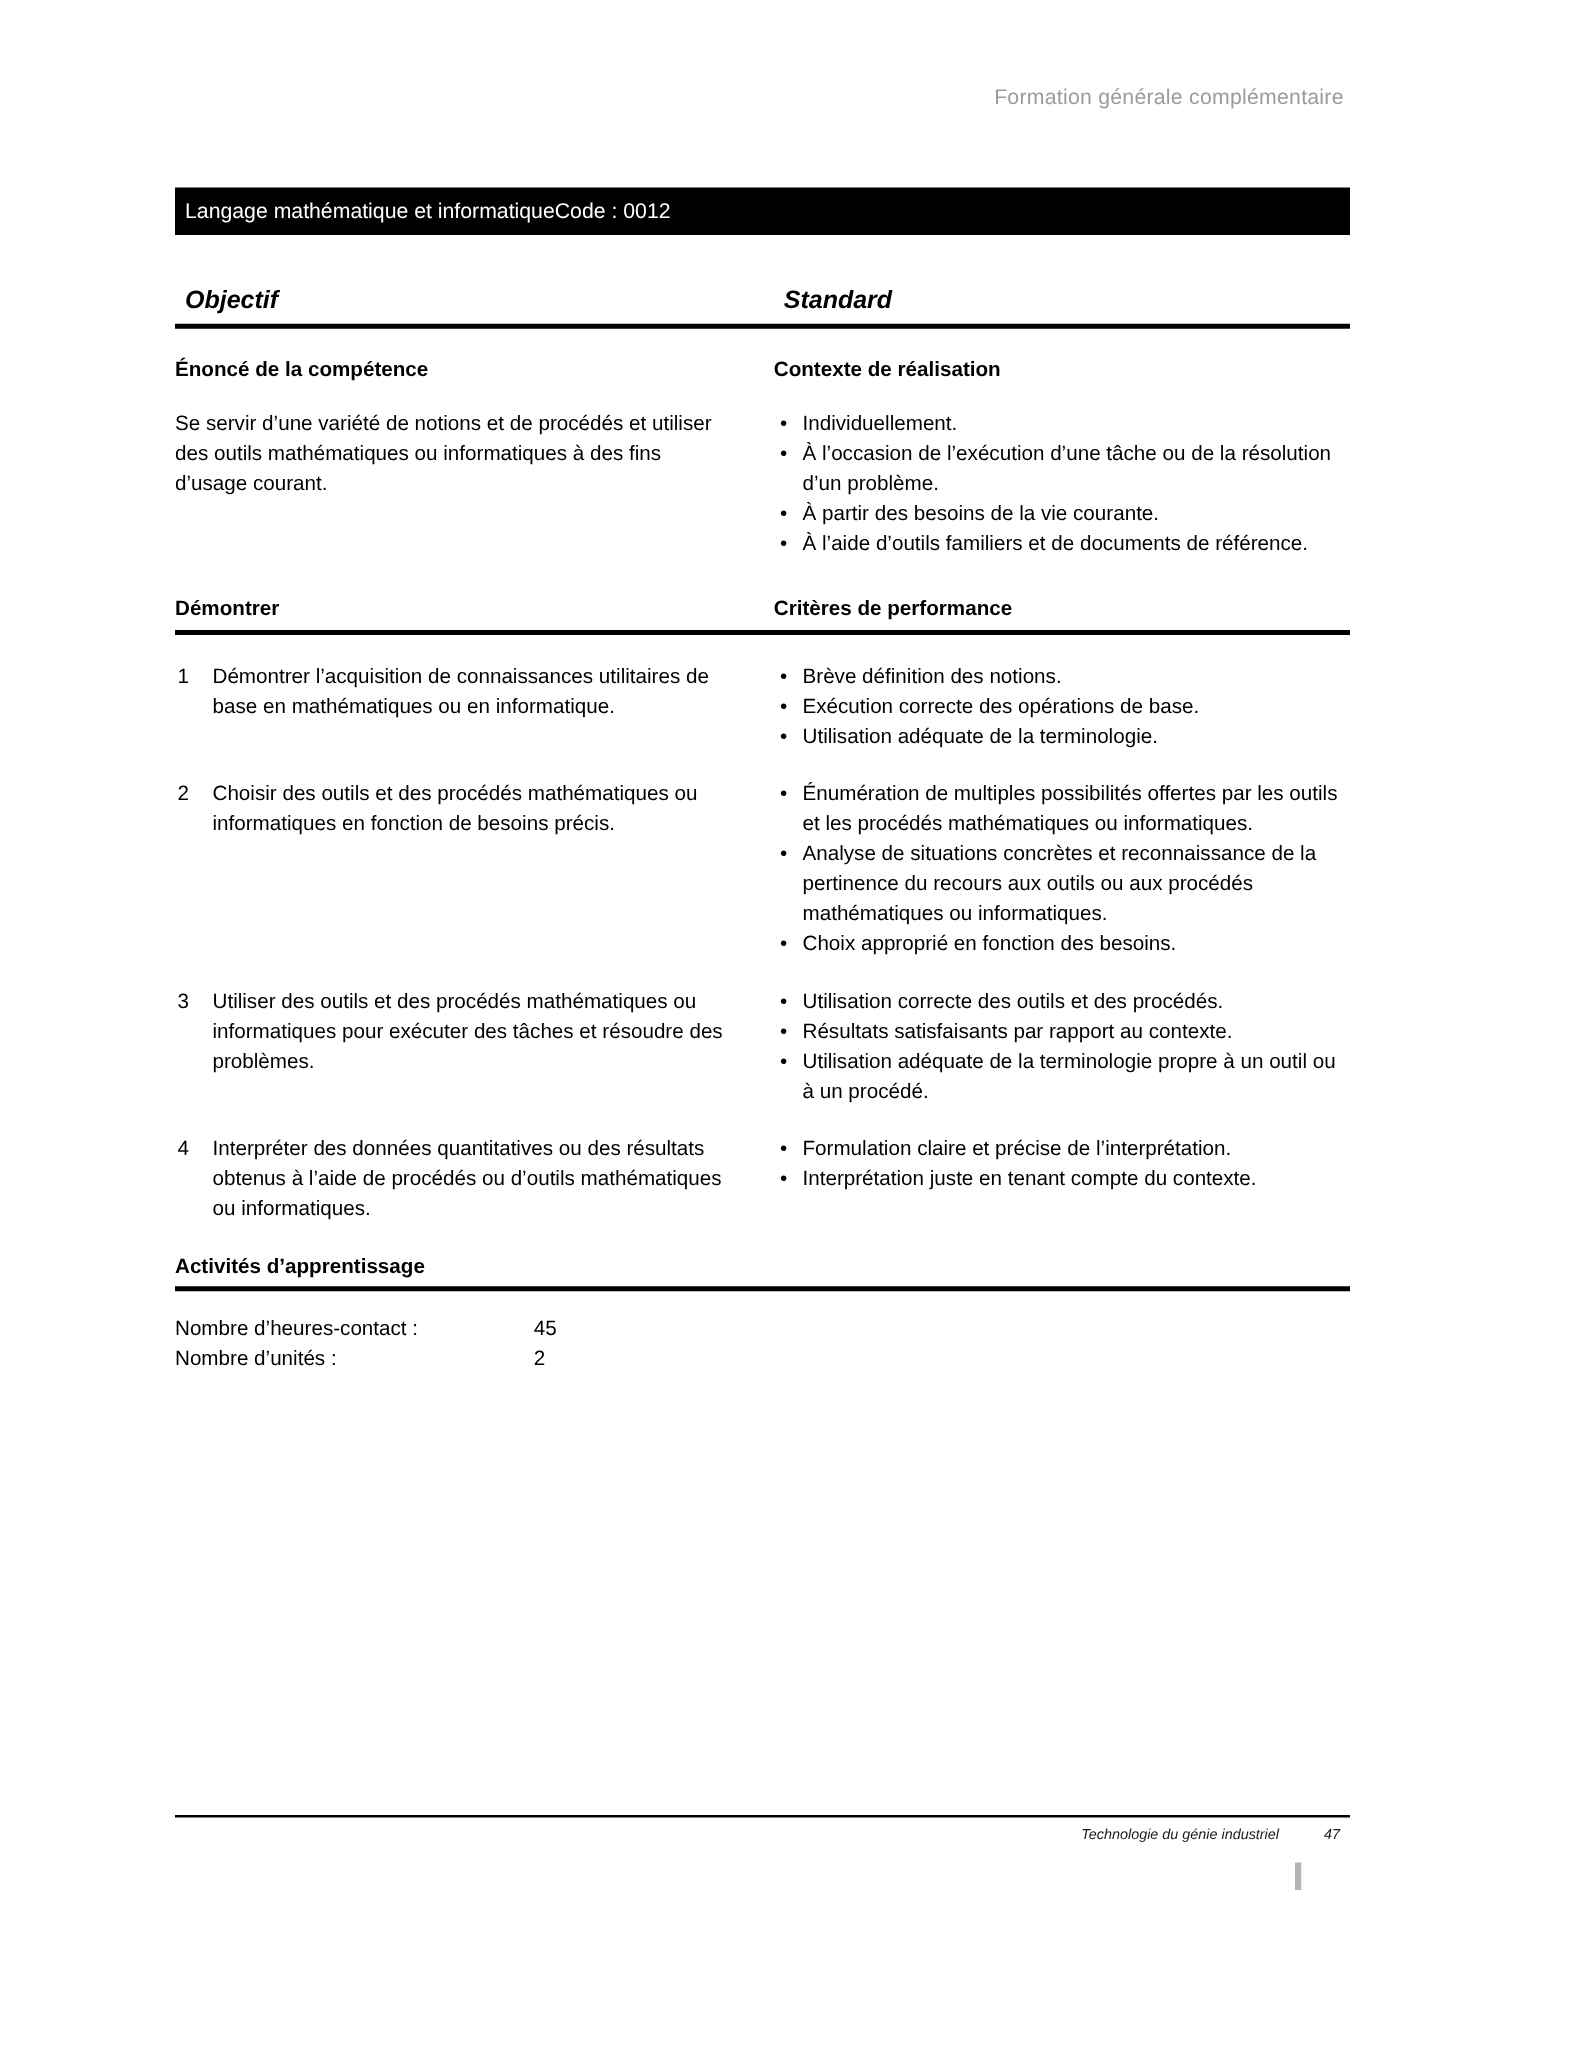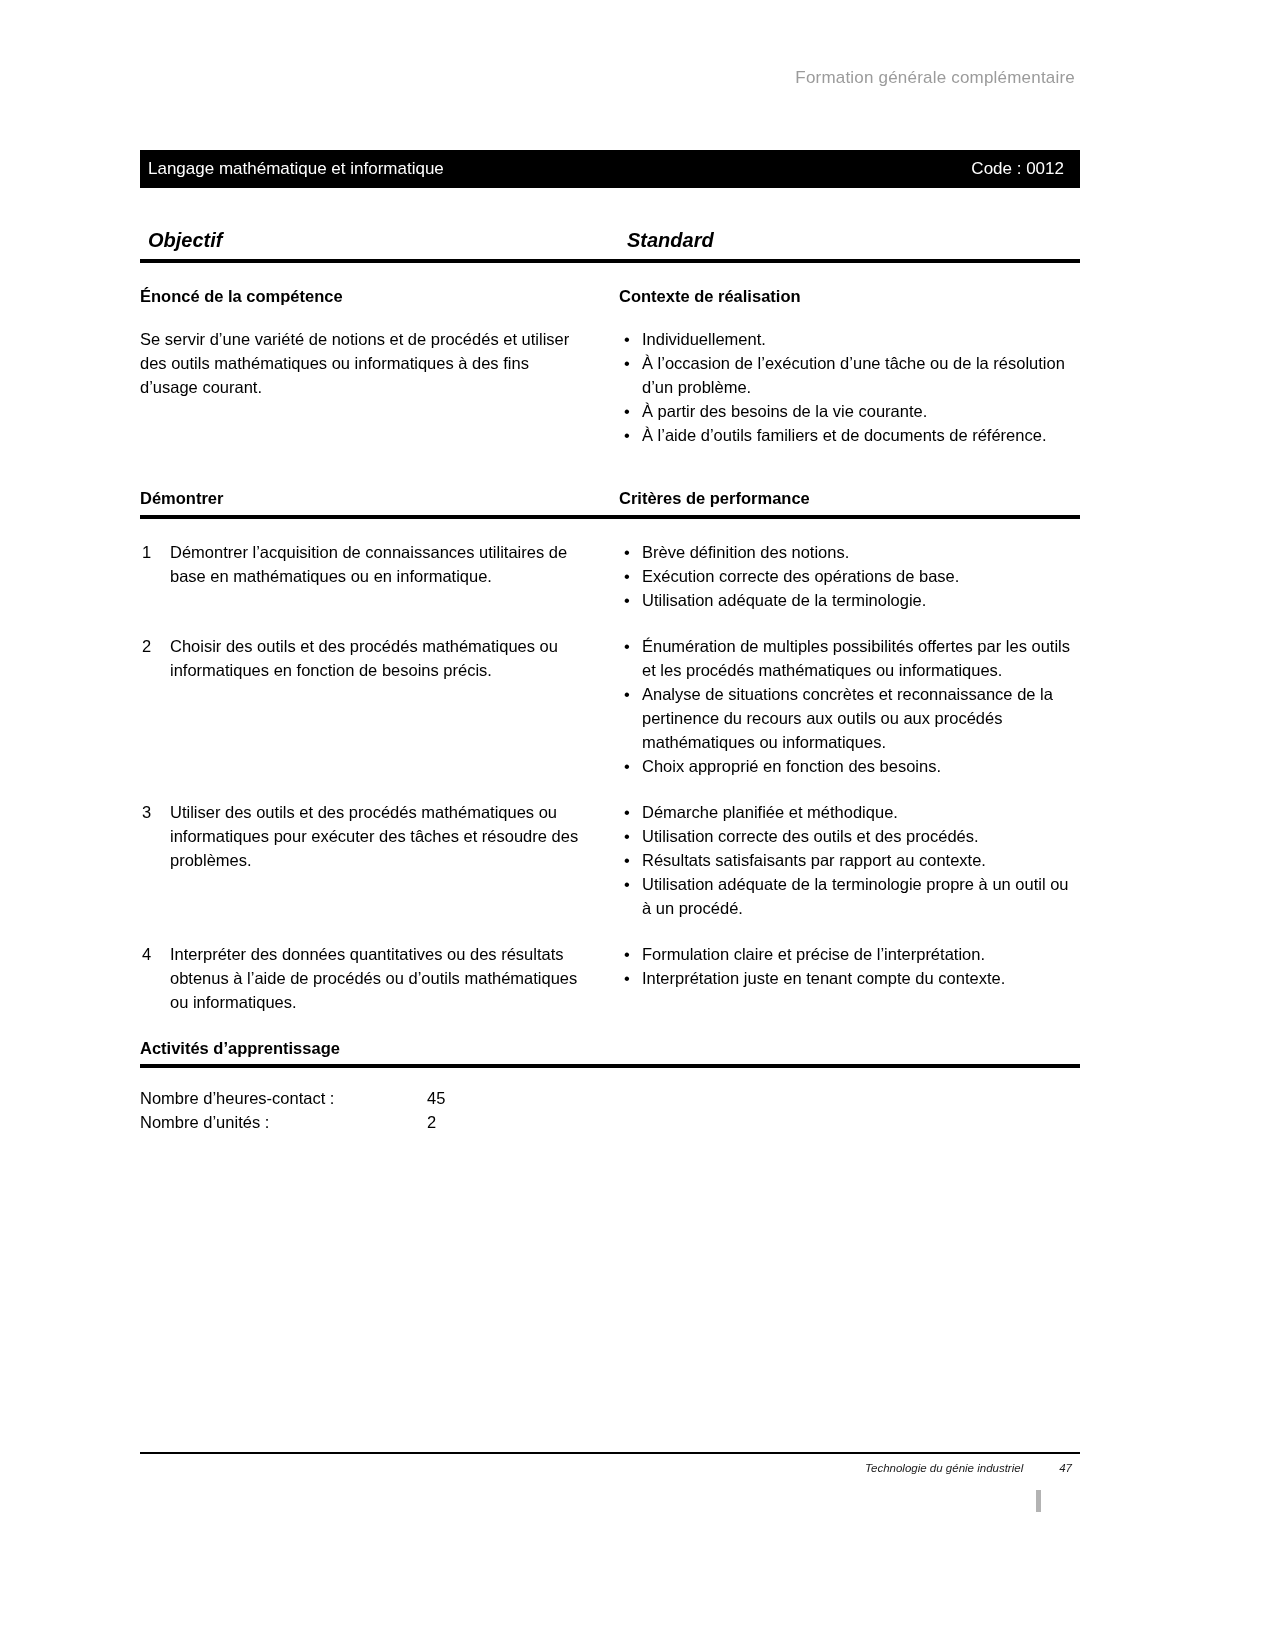--- a/index.html
+++ b/index.html
@@ -29,21 +29,21 @@
       padding-top: 150px;
       font-size: 16.5px;
       line-height: 24px;
     }
     .title-bar {
       background: #000000;
       color: #ffffff;
       height: 38px;
       display: flex;
       align-items: center;
-      justify-content: space-between;
+      justify-content: flex-start;
       padding: 0 16px 0 8px;
       font-size: 17px;
     }
     .obj-std-row {
       display: grid;
       grid-template-columns: 448px 461px;
       column-gap: 31px;
       margin-top: 40px;
       padding-bottom: 7px;
       font-size: 20px;
@@ -54,21 +54,21 @@
     .rule-thick { height: 4px; background: #000000; }
     .two-col {
       display: grid;
       grid-template-columns: 448px 461px;
       column-gap: 31px;
     }
     .sec-heading {
       font-size: 16.5px;
       font-weight: bold;
     }
-    .competence-section { margin-top: 21px; margin-bottom: 39px; }
+    .competence-section { margin-top: 21px; margin-bottom: 28px; }
     .competence-section .body-par { margin-top: 19px; }
     .competence-section .bullets { margin-top: 19px; }
     .table-header-row { padding-bottom: 5px; }
     .bullets { list-style: none; }
     .bullets li { position: relative; padding-left: 23px; }
     .bullets li::before { content: "\2022"; position: absolute; left: 5px; }
     .element-row { margin-top: 21px; margin-bottom: 22px; }
     .elem { position: relative; padding-left: 30px; }
     .elem .num { position: absolute; left: 2px; }
     .activities-section { margin-top: 12px; }
@@ -157,21 +157,20 @@
         <li>Choix approprié en fonction des besoins.</li>
       </ul>
     </div>
 
     <div class="two-col element-row">
       <div class="elem">
         <span class="num">3</span>
         <span>Utiliser des outils et des procédés mathématiques ou informatiques pour exécuter des tâches et résoudre des problèmes.</span>
       </div>
       <ul class="bullets">
-        <li>Démarche planifiée et méthodique.</li>
         <li>Utilisation correcte des outils et des procédés.</li>
         <li>Résultats satisfaisants par rapport au contexte.</li>
         <li>Utilisation adéquate de la terminologie propre à un outil ou à un procédé.</li>
       </ul>
     </div>
 
     <div class="two-col element-row">
       <div class="elem">
         <span class="num">4</span>
         <span>Interpréter des données quantitatives ou des résultats obtenus à l’aide de procédés ou d’outils mathématiques ou informatiques.</span>

